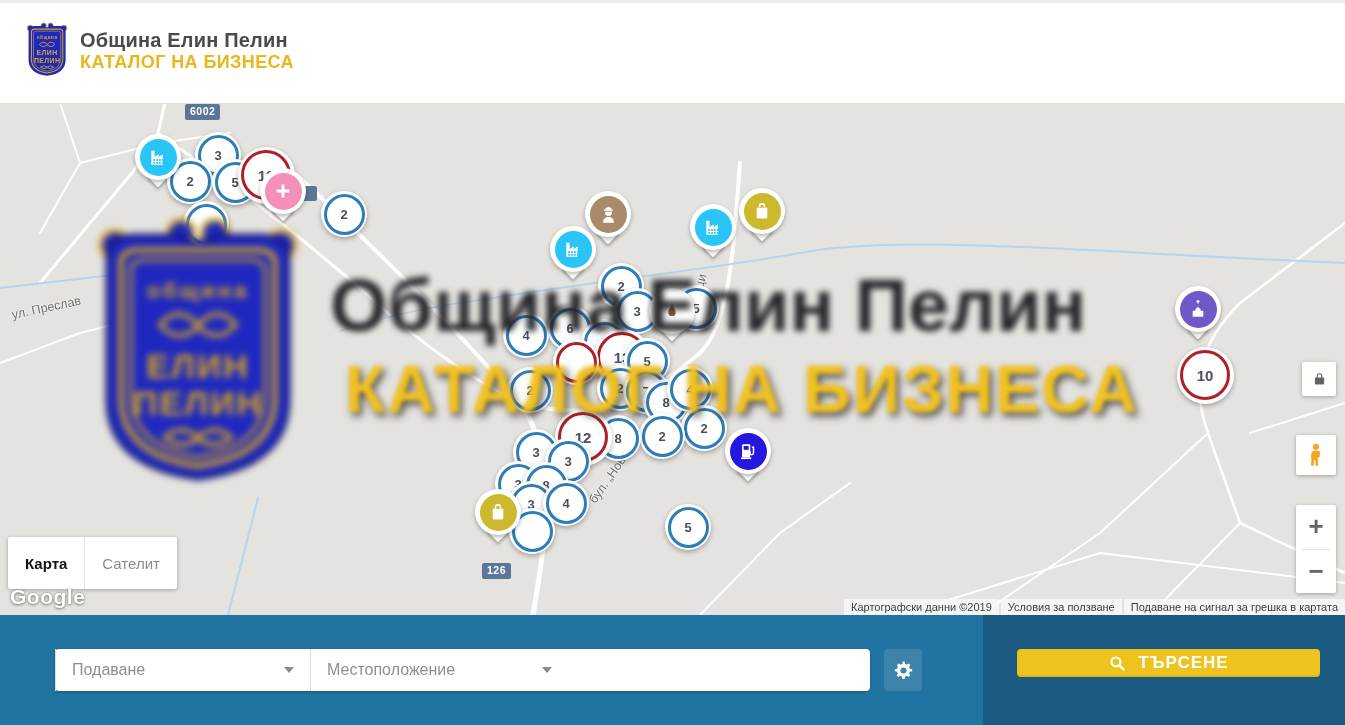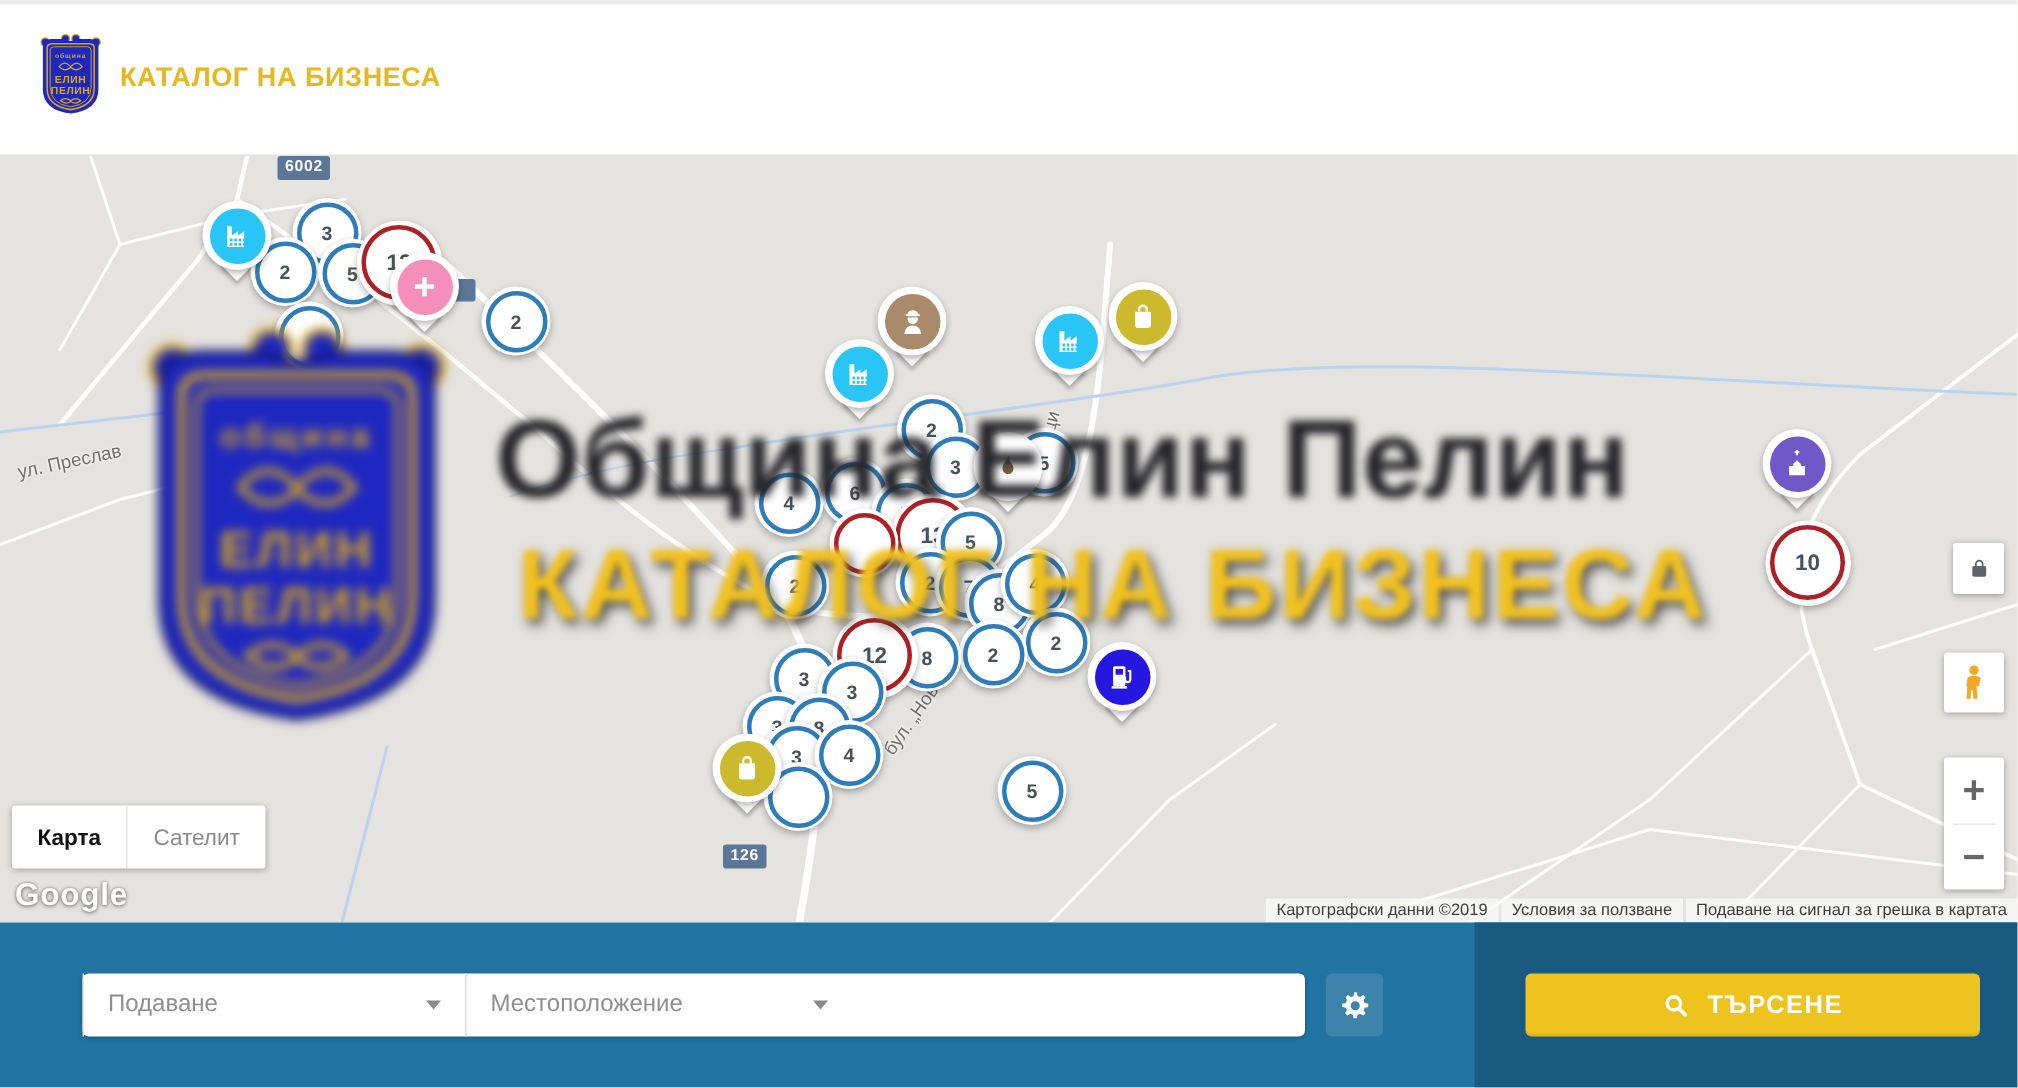--- a/index.html
+++ b/index.html
@@ -32,21 +32,21 @@
   .pin-tail{position:absolute;left:50%;top:34px;width:16px;height:16px;background:#fff;transform:translateX(-50%) rotate(45deg);box-shadow:2px 2px 3px rgba(0,0,0,.25);}
   .pin-head{position:absolute;left:1px;top:0;width:46px;height:46px;border-radius:50%;background:#fff;box-shadow:0 2px 4px rgba(0,0,0,.3);display:flex;align-items:center;justify-content:center;z-index:2;}
   .pin-inner{width:37px;height:37px;border-radius:50%;display:flex;align-items:center;justify-content:center;}
 
   
   .wm-logo{position:absolute;left:85px;top:112px;z-index:3;filter:blur(3.5px);pointer-events:none;}
   .wm-title{position:absolute;left:330px;top:160px;z-index:3;font-size:74px;font-weight:bold;color:#26262a;white-space:nowrap;filter:blur(3px);pointer-events:none;}
   .wm-subtitle{position:absolute;left:345px;top:248px;z-index:3;font-size:66px;font-weight:bold;color:#f2c11e;letter-spacing:2px;white-space:nowrap;filter:blur(2px);text-shadow:3px 4px 7px rgba(40,40,40,.85);pointer-events:none;}
 
   
-  .maptype{position:absolute;left:8px;top:434px;z-index:4;display:flex;background:#fff;border-radius:2px;box-shadow:0 1px 4px rgba(0,0,0,.3);height:42px;}
+  .maptype{position:absolute;left:8px;top:434px;z-index:4;display:flex;background:#fff;border-radius:2px;box-shadow:0 1px 4px rgba(0,0,0,.3);height:52px;}
   .maptype .btn{display:flex;align-items:center;justify-content:center;font-size:15px;padding:0 17px;cursor:pointer;}
   .maptype .btn.active{font-weight:bold;color:#111;}
   .maptype .btn.inactive{color:#8a8a8a;border-left:1px solid #e6e6e6;}
   .ctl{position:absolute;background:#fff;border-radius:2px;box-shadow:0 1px 4px rgba(0,0,0,.3);display:flex;align-items:center;justify-content:center;cursor:pointer;z-index:4;}
   .lock-btn{right:9px;top:259px;width:34px;height:34px;}
   .pegman-btn{right:9px;top:332px;width:40px;height:40px;}
   .zoom-panel{position:absolute;right:9px;top:402px;width:40px;height:88px;background:#fff;border-radius:2px;box-shadow:0 1px 4px rgba(0,0,0,.3);z-index:4;display:flex;flex-direction:column;}
   .zoom-btn{flex:1;display:flex;align-items:center;justify-content:center;font-size:26px;color:#666;cursor:pointer;font-weight:bold;}
   .zoom-divider{height:1px;background:#e6e6e6;margin:0 6px;}
   .google-logo{position:absolute;left:10px;bottom:6px;z-index:4;font-size:21px;font-weight:bold;color:#fff;letter-spacing:.5px;cursor:pointer;text-shadow:0 1px 3px rgba(0,0,0,.45),0 0 2px rgba(0,0,0,.3);}
@@ -61,21 +61,21 @@
   .kw{flex:0 0 302px;display:flex;align-items:center;padding-left:14px;}
   .kw input{border:none;outline:none;flex:1;font-size:16px;color:#333;margin-left:10px;font-family:"Liberation Sans",sans-serif;background:transparent;min-width:0;}
   .kw input::placeholder{color:#9a9a9a;}
   .vdiv{width:1px;background:#ddd;}
   .selectbox{display:flex;align-items:center;padding:0 16px;cursor:pointer;}
   .selectbox.cat{flex:0 0 222px;}
   .selectbox.loc{flex:0 0 225px;}
   .selectbox .lbl{font-size:16px;color:#8f8f8f;}
   .caret{margin-left:auto;width:0;height:0;border-left:5px solid transparent;border-right:5px solid transparent;border-top:6px solid #8a8a8a;}
   .gear-btn{position:absolute;left:884px;top:34px;width:38px;height:42px;background:#3E83AC;border-radius:4px;display:flex;align-items:center;justify-content:center;cursor:pointer;}
-  .search-btn{position:absolute;left:1017px;top:34px;width:303px;height:42px;background:#EFC31D;border:none;border-radius:4px;display:flex;align-items:center;justify-content:center;gap:11px;cursor:pointer;box-shadow:inset 0 -2px 0 rgba(0,0,0,.07);}
+  .search-btn{position:absolute;left:1017px;top:34px;width:303px;height:28px;background:#EFC31D;border:none;border-radius:4px;display:flex;align-items:center;justify-content:center;gap:11px;cursor:pointer;box-shadow:inset 0 -2px 0 rgba(0,0,0,.07);}
   .search-btn .lbl{color:#fff;font-size:17px;font-weight:bold;letter-spacing:1px;font-family:"Liberation Sans",sans-serif;}
 </style>
 </head>
 <body>
 
 <div class="topstrip"></div>
 
 <header>
   <div class="brand">
     <svg width="46" height="58" viewBox="0 0 225 285">
@@ -86,20 +86,21 @@
       <path d="M22,42 Q22,22 48,20 L90,20 Q113,32 136,20 L178,20 Q204,22 204,42 L204,185 Q204,252 113,264 Q22,252 22,185 Z" fill="#1E27C0"></path>
       <path d="M36,48 Q36,36 52,35 L174,35 Q190,36 190,48 L190,182 Q190,240 113,251 Q36,240 36,182 Z" fill="none" stroke="#D9A81C" stroke-width="5"></path>
       <path d="M46,56 Q46,46 58,45 L168,45 Q180,46 180,56 L180,178 Q180,232 113,242 Q46,232 46,178 Z" fill="none" stroke="#D9A81C" stroke-width="3"></path>
       <text x="113" y="83" text-anchor="middle" font-size="22" font-weight="bold" fill="#D9A81C" letter-spacing="3">община</text>
       <path d="M75,110 q18,-22 38,0 q20,-22 38,0 q-18,20 -38,2 q-20,18 -38,-2 z" fill="none" stroke="#D9A81C" stroke-width="4"></path>
       <text x="113" y="163" text-anchor="middle" font-size="34" font-weight="bold" fill="#D9A81C" letter-spacing="2">ЕЛИН</text>
       <text x="113" y="200" text-anchor="middle" font-size="34" font-weight="bold" fill="#D9A81C" letter-spacing="2">ПЕЛИН</text>
       <path d="M80,222 q16,-14 33,0 q17,-14 33,0 q-16,14 -33,2 q-17,12 -33,-2 z" fill="none" stroke="#D9A81C" stroke-width="4"></path>
     </svg>
     <div class="brand-text">
+      <div class="brand-title">Община Елин Пелин</div>
       <div class="brand-subtitle">КАТАЛОГ НА БИЗНЕСА</div>
     </div>
   </div>
 </header>
 
 <div class="map">
   <svg class="roads" width="1345" height="512">
     <g stroke="#ffffff" fill="none" stroke-linecap="round">
       <path d="M165,0 L158,30 L132,70 L90,120 L40,180" stroke-width="3"></path>
       <path d="M60,0 L80,60 L40,130" stroke-width="2"></path>

